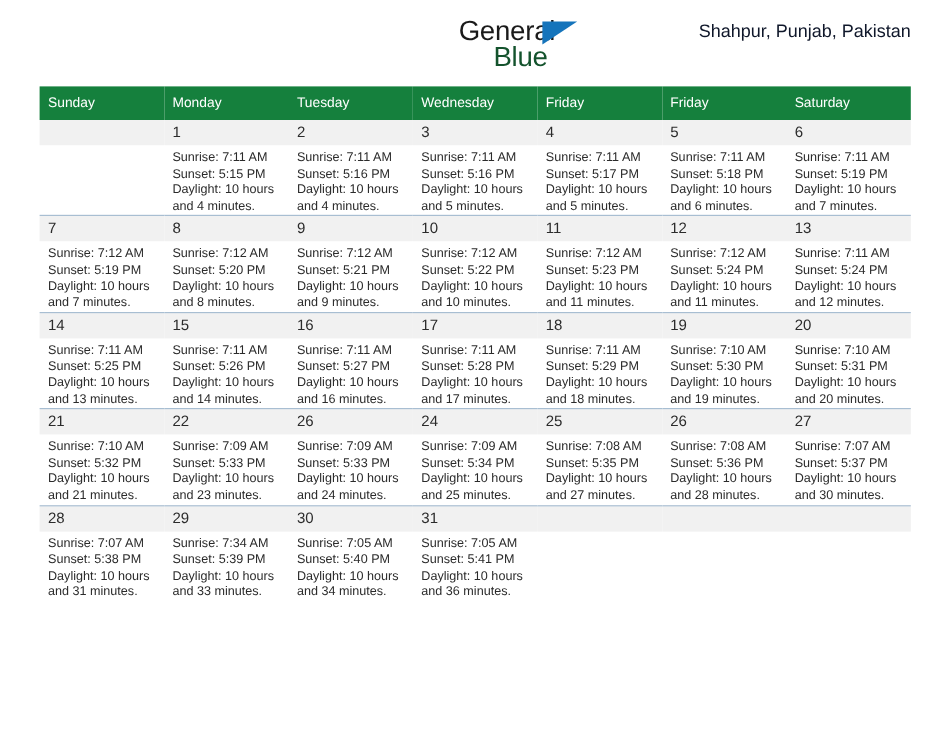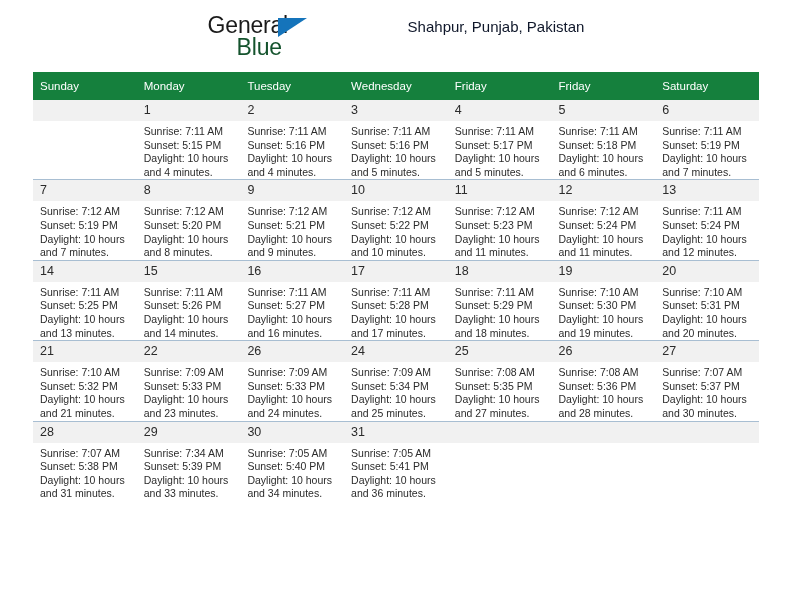--- a/index.html
+++ b/index.html
@@ -21,21 +21,21 @@
     box-sizing: border-box;
     padding: 0 33px;
   }
 
   
   .header {
     position: relative;
     height: 72px;
     display: flex;
     align-items: flex-start;
-    justify-content: center;
+    justify-content: flex-end;
   }
   .logo {
     position: relative;
     margin-top: 12px;
     width: 200px;
     height: 52px;
     user-select: none;
   }
   .logo-general {
     position: absolute;

